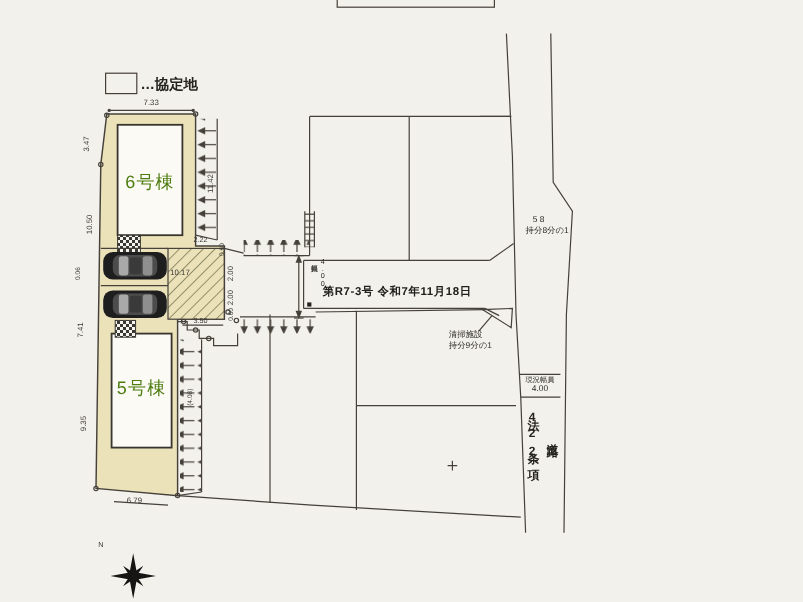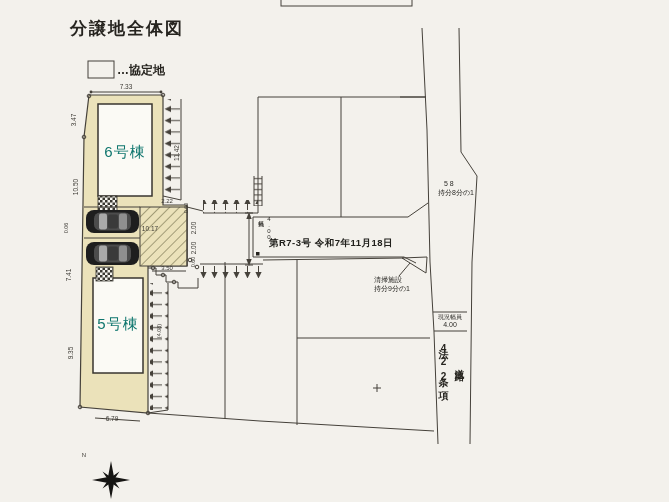--- a/index.html
+++ b/index.html
@@ -3,21 +3,21 @@
 <meta charset="utf-8">
 <style>
   html,body{margin:0;padding:0;background:#e9e7e2;}
   .stage{position:relative;width:669px;height:502px;background:#f3f1ec;overflow:hidden;
          font-family:"Liberation Sans","DejaVu Sans",sans-serif;color:#26241f;}
   svg{position:absolute;left:0;top:0;}
   .ln{stroke:#45413a;stroke-width:1;fill:none;}
   .lbl{position:absolute;white-space:nowrap;transform:translate(-50%,-50%);}
   .title{font-size:17px;font-weight:bold;letter-spacing:2px;transform:none;}
   .legend{font-size:12px;font-weight:bold;transform:none;}
-  .bldg{font-size:15px;letter-spacing:1px;color:#0f766e;}
+  .bldg{font-size:15px;letter-spacing:1px;color:#4d7c0f;}
   .road{font-size:9.5px;font-weight:bold;letter-spacing:0.5px;color:#21201c;}
   .dim{font-size:6.5px;color:#3c3a34;}
   .dim.s{font-size:5.5px;}
   .rot{transform:translate(-50%,-50%) rotate(-90deg);}
   .note{font-size:7px;color:#2b2a26;line-height:8.5px;transform:none;}
   .lawroad{display:flex;gap:2px;transform:none;}
   .lawroad .c1{writing-mode:vertical-rl;text-orientation:upright;font-size:10px;font-weight:bold;letter-spacing:2px;}
   .lawroad .c2{writing-mode:vertical-rl;text-orientation:upright;font-size:10px;font-weight:bold;margin-top:20px;letter-spacing:2px;}
   .wbox{display:flex;gap:1px;transform:none;font-size:6px;color:#2b2a26;}
   .wbox span{writing-mode:vertical-rl;text-orientation:upright;}
@@ -181,21 +181,20 @@
       <line class="ln" x1="95" y1="418" x2="140" y2="421"></line>
       <line class="ln" x1="152" y1="271" x2="186" y2="271"></line>
     </g>
 
     <g transform="translate(111,480)">
       <polygon points="0,-19 3,-3 19,0 3,3 0,19 -3,3 -19,0 -3,-3" fill="#161513"></polygon>
       <polygon points="0,-12 2,-2 12,0 2,2 0,12 -2,2 -12,0 -2,-2" transform="rotate(45)" fill="#161513"></polygon>
     </g>
   </svg>
 
-  <div class="lbl title" style="left:70px;top:17px;position:absolute;">分譲地全体図</div>
   <div class="lbl legend" style="left:117px;top:62px;position:absolute;">…協定地</div>
 
   <div class="lbl bldg" style="left:125px;top:152px;">6号棟</div>
   <div class="lbl bldg" style="left:118px;top:324px;">5号棟</div>
 
   <div class="lbl road" style="left:331px;top:243px;text-align:center;">第R7-3号 令和7年11月18日</div>
 
   <div class="wbox" style="position:absolute;left:256px;top:216px;height:44px;">
     <span>幅員</span>
     <span>4.00</span>

